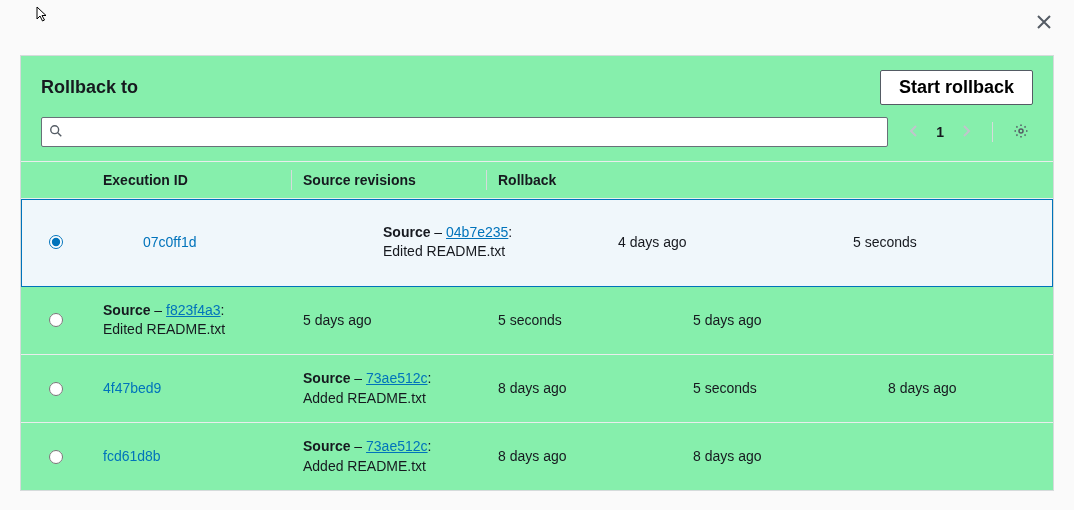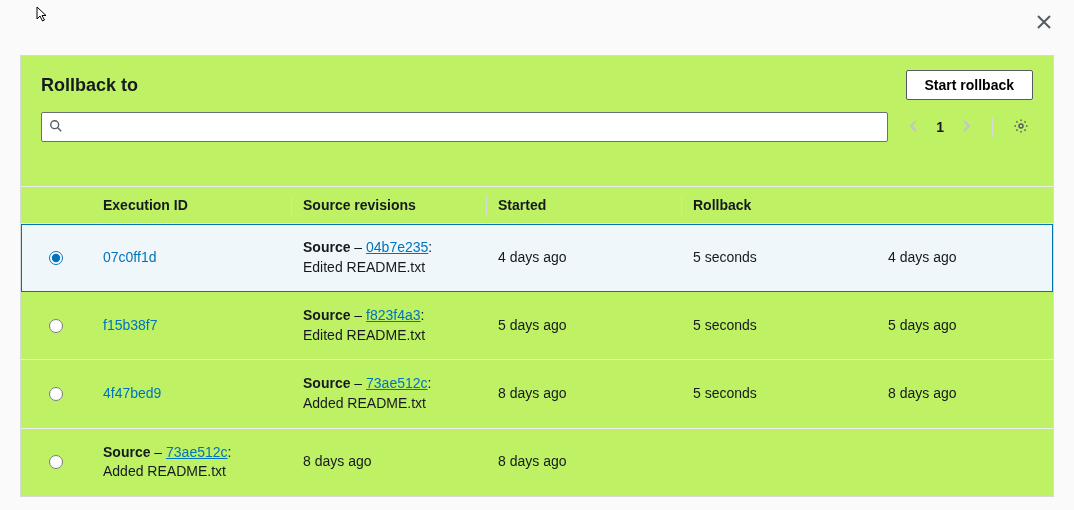--- a/index.html
+++ b/index.html
@@ -23,41 +23,41 @@
     }
     .close-btn {
       background: none;
       border: none;
       cursor: pointer;
       padding: 4px;
       color: #545b64;
     }
     .close-btn svg { width: 16px; height: 16px; }
     .panel {
-      background: #bef264;
+      background: #86efac;
       border: 1px solid #d5dbdb;
       margin: 12px 20px 0 20px;
     }
     .panel-header {
       display: flex;
       justify-content: space-between;
       align-items: center;
       padding: 14px 20px 12px 20px;
     }
     .panel-title {
       font-size: 18px;
       font-weight: 700;
       color: #16191f;
     }
     .start-btn {
       background: #ffffff;
       border: 1px solid #545b64;
       color: #000000;
       font-weight: 700;
-      font-size: 14px;
+      font-size: 18px;
       padding: 6px 18px;
       cursor: pointer;
       border-radius: 2px;
     }
     .toolbar {
       display: flex;
       align-items: center;
       padding: 0 20px 14px 20px;
       gap: 16px;
     }
@@ -103,21 +103,20 @@
     .gear-btn {
       background: none;
       border: none;
       cursor: pointer;
       color: #545b64;
       padding: 4px;
     }
     .table {
       width: 100%;
       border-top: 1px solid #eaeded;
-      margin-top: 30px;
     }
     .thead, .trow {
       display: grid;
       grid-template-columns: 70px 200px 195px 195px 195px 1fr;
       align-items: center;
     }
     .thead {
       border-bottom: 1px solid #eaeded;
     }
     .th {
@@ -136,20 +135,21 @@
       background: #d5dbdb;
     }
     .trow {
       border-bottom: 1px solid #eaeded;
     }
     .trow:last-child { border-bottom: none; }
     .trow.selected {
       background: #f0f7fb;
       outline: 1px solid #0073bb;
       outline-offset: -1px;
+      gap: 40px;
     }
     .td {
       padding: 14px 12px;
       color: #16191f;
       line-height: 1.4;
     }
     .td.radio-cell {
       display: flex;
       justify-content: center;
     }
@@ -229,42 +229,40 @@
           <path d="M8 1.5 L8 3 M8 13 L8 14.5 M1.5 8 L3 8 M13 8 L14.5 8 M3.4 3.4 L4.5 4.5 M11.5 11.5 L12.6 12.6 M12.6 3.4 L11.5 4.5 M4.5 11.5 L3.4 12.6" stroke="currentColor" stroke-width="1.5"></path>
         </svg>
       </button>
     </div>
 
     <div class="table">
       <div class="thead">
         <div class="th"></div>
         <div class="th">Execution ID</div>
         <div class="th">Source revisions</div>
-        <div class="th">Started</div>
         <div class="th">Rollback</div>
       </div>
       <div id="tbody">
           <div class="trow selected">
     <div class="td radio-cell">
       <input type="radio" name="rollback-pick" checked="" style="">
     </div>
     <div class="td"><span class="exec-link">07c0ff1d</span></div>
     <div class="td">
       <strong>Source</strong> – <span class="rev-link">04b7e235</span>:<br>
       <span>Edited README.txt</span>
     </div>
     <div class="td">4 days ago</div>
     <div class="td">5 seconds</div>
     <div class="td">4 days ago</div>
   </div>
           <div class="trow">
     <div class="td radio-cell">
       <input type="radio" name="rollback-pick" style="">
     </div>
-    <div class="td"><span class="exec-link">f15b38f7</span></div>
     <div class="td">
       <strong>Source</strong> – <span class="rev-link">f823f4a3</span>:<br>
       <span>Edited README.txt</span>
     </div>
     <div class="td">5 days ago</div>
     <div class="td">5 seconds</div>
     <div class="td">5 days ago</div>
   </div>
           <div class="trow">
     <div class="td radio-cell">
@@ -276,20 +274,21 @@
       <span>Added README.txt</span>
     </div>
     <div class="td">8 days ago</div>
     <div class="td">5 seconds</div>
     <div class="td">8 days ago</div>
   </div>
           <div class="trow">
     <div class="td radio-cell">
       <input type="radio" name="rollback-pick" style="">
     </div>
+    <div class="td"><span class="exec-link">fcd61d8b</span></div>
     <div class="td">
       <strong>Source</strong> – <span class="rev-link">73ae512c</span>:<br>
       <span>Added README.txt</span>
     </div>
     <div class="td">8 days ago</div>
     <div class="td">8 days ago</div>
   </div>
         </div>
     </div>
   </div>

